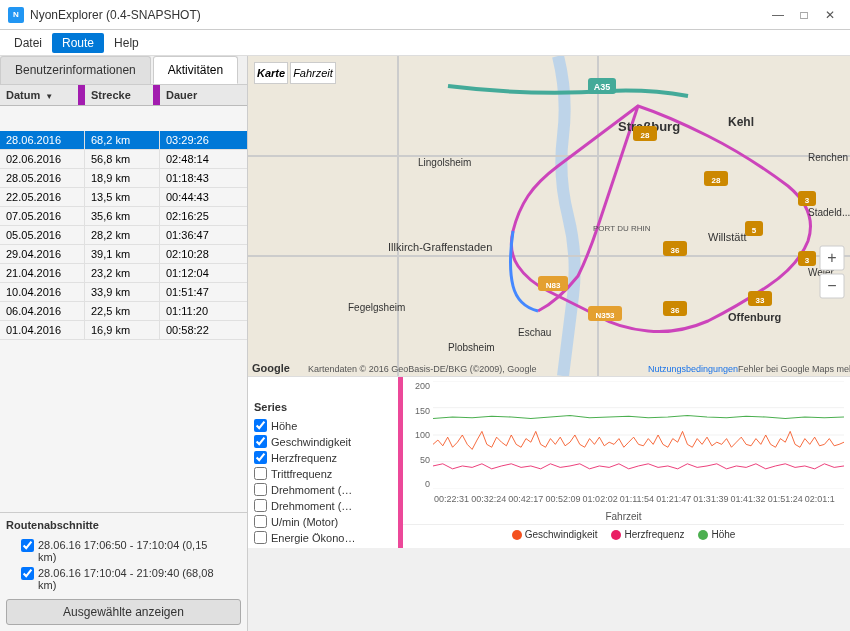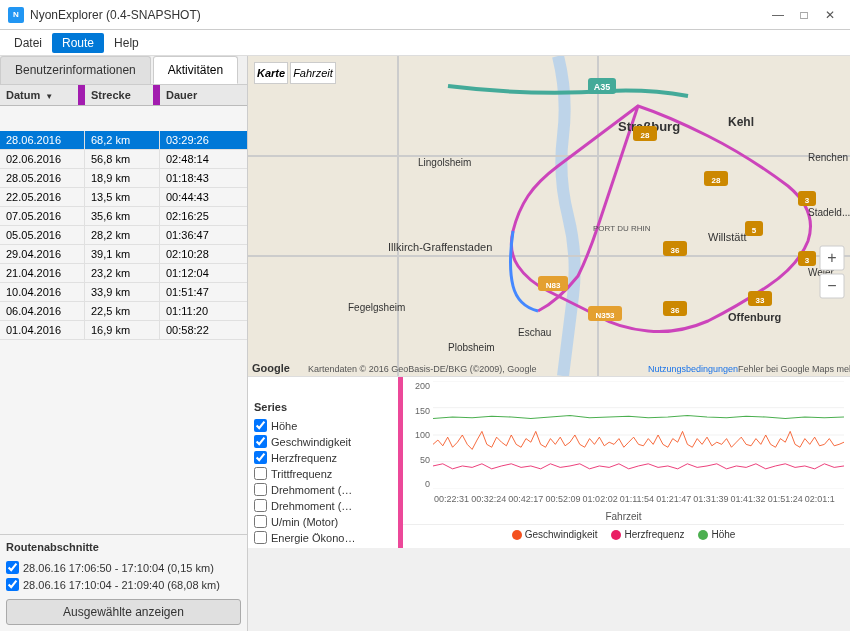--- a/index.html
+++ b/index.html
@@ -36,21 +36,21 @@
     .th:last-child { border-right: none; }
     .th .sort-arrow { font-size: 8px; margin-left: 2px; }
     .table-row { display: grid; grid-template-columns: 85px 75px 75px; border-bottom: 1px solid #e0e0e0; cursor: pointer; }
     .table-row.selected { background: #0078d7; color: white; margin-top: 25px; }
     .td { padding: 3px 6px; font-size: 11px; border-right: 1px solid #e0e0e0; white-space: nowrap; }
     .td:last-child { border-right: none; }
 
     
     .route-sections { background: #f5f5f5; border-top: 1px solid #ccc; padding: 4px 0; }
     .route-section-title { font-size: 11px; font-weight: bold; padding: 2px 6px; color: #333; }
-    .route-section-item { display: flex; align-items: center; padding: 2px 6px; gap: 4px; }
+    .route-section-item { display: flex; align-items: flex-start; padding: 2px 21px; gap: 4px; }
     .route-section-item input[type="checkbox"] { width: 13px; height: 13px; }
     .route-section-label { font-size: 11px; color: #333; }
 
     
     .show-btn { margin: 6px; padding: 5px 22px; background: #e0e0e0; border: 1px solid #aaa; border-radius: 3px; cursor: pointer; font-size: 12px; color: #333; }
 
     
     .right-panel { flex: 1; display: flex; flex-direction: column; overflow: hidden; }
 
     

